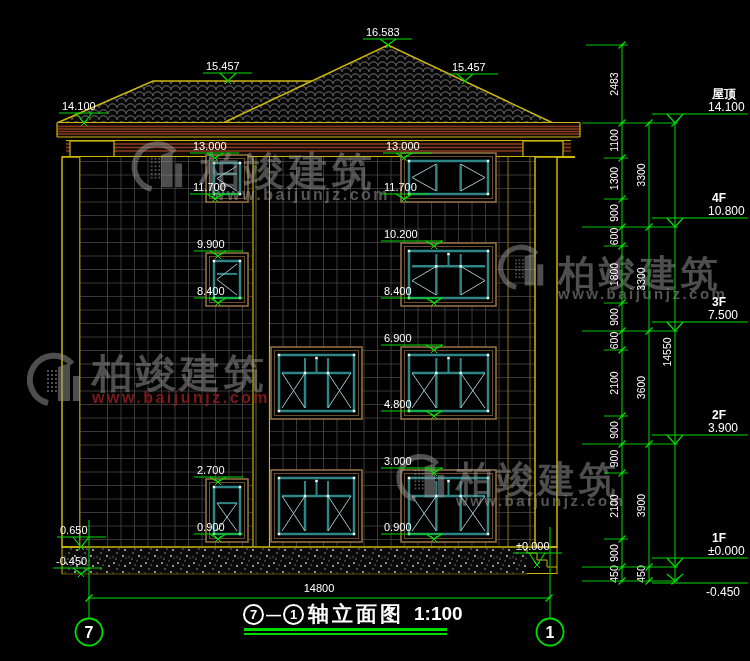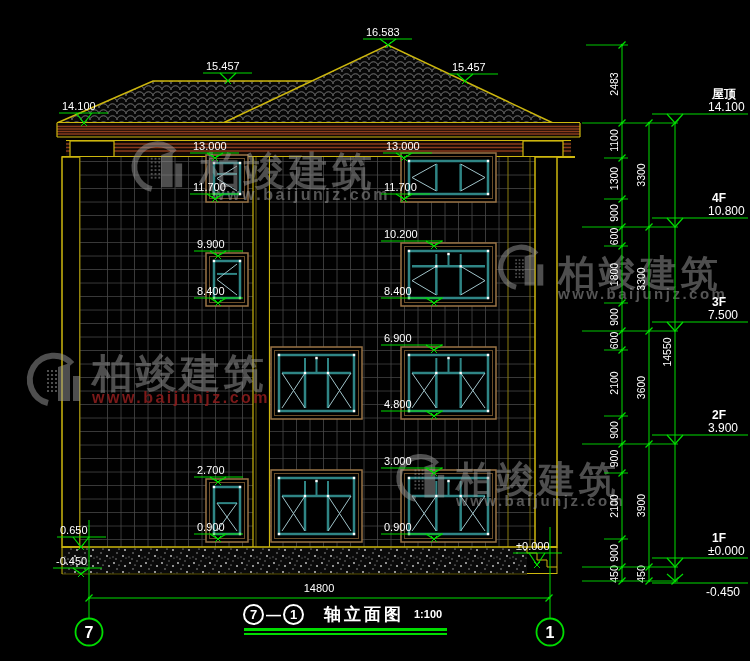--- a/index.html
+++ b/index.html
@@ -3,22 +3,22 @@
 <meta charset="utf-8">
 <style>
   html,body{margin:0;padding:0;background:#000;}
   .canvas{position:relative;width:750px;height:661px;background:#000;overflow:hidden;
           font-family:"Liberation Sans","DejaVu Sans",sans-serif;}
   svg{position:absolute;left:0;top:0;font-family:"Liberation Sans","DejaVu Sans",sans-serif;}
   .titlebar{position:absolute;left:243px;top:601px;height:26px;display:flex;align-items:center;color:#fff;z-index:5;}
   .tcirc{box-sizing:border-box;width:21px;height:21px;border:2.5px solid #fff;border-radius:50%;
          font-weight:bold;font-size:13px;display:inline-flex;align-items:center;justify-content:center;flex:none;}
   .tdash{font-weight:bold;font-size:15px;margin:0 2px;}
-  .tname{font-size:17px;font-weight:bold;letter-spacing:3px;margin-left:20px;white-space:nowrap;}
-  .tscale{font-size:11px;font-weight:bold;margin-left:10px;}
+  .tname{font-size:21px;font-weight:bold;letter-spacing:3px;margin-left:4px;white-space:nowrap;}
+  .tscale{font-size:19px;font-weight:bold;margin-left:10px;}
   .tunder1{position:absolute;left:244px;top:628px;width:203px;height:3px;background:#00dc00;z-index:5;}
   .tunder2{position:absolute;left:244px;top:633px;width:203px;height:1.5px;background:#00dc00;z-index:5;}
 </style>
 </head>
 <body>
 
 <div class="canvas">
 
   <svg id="cad" width="750" height="661" viewBox="0 0 750 661">
     <defs>

